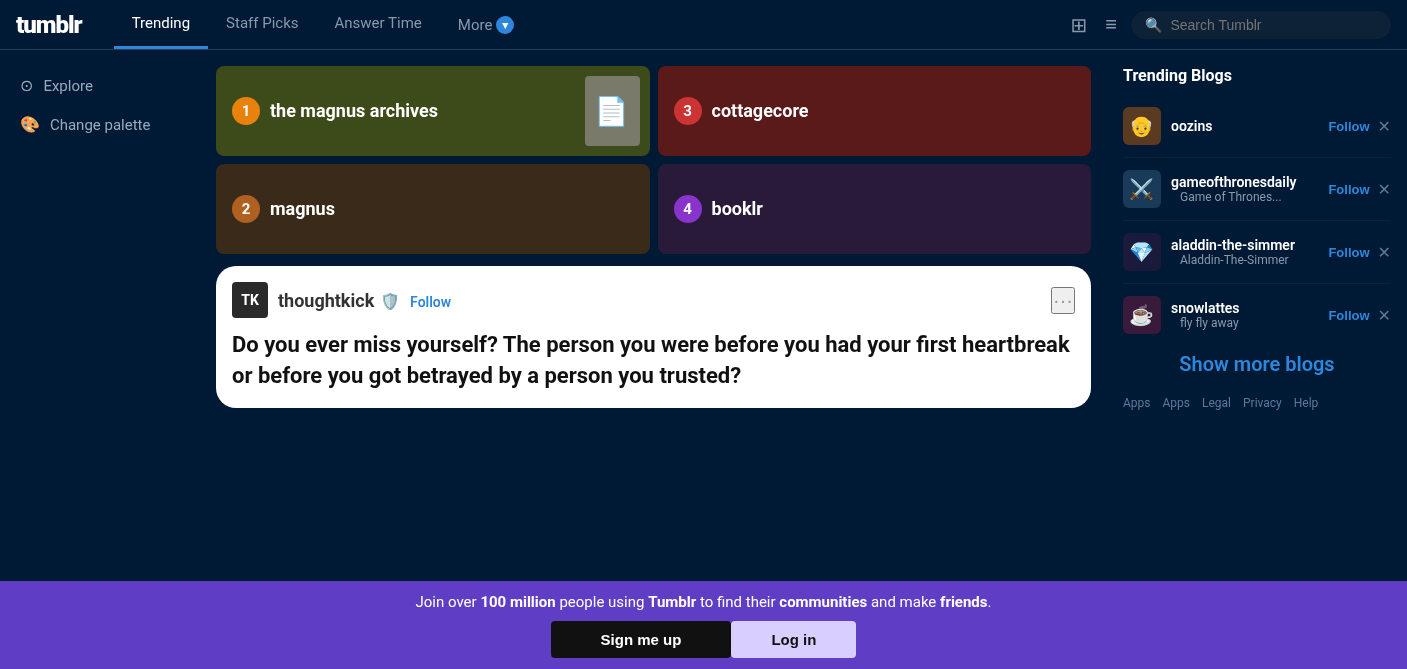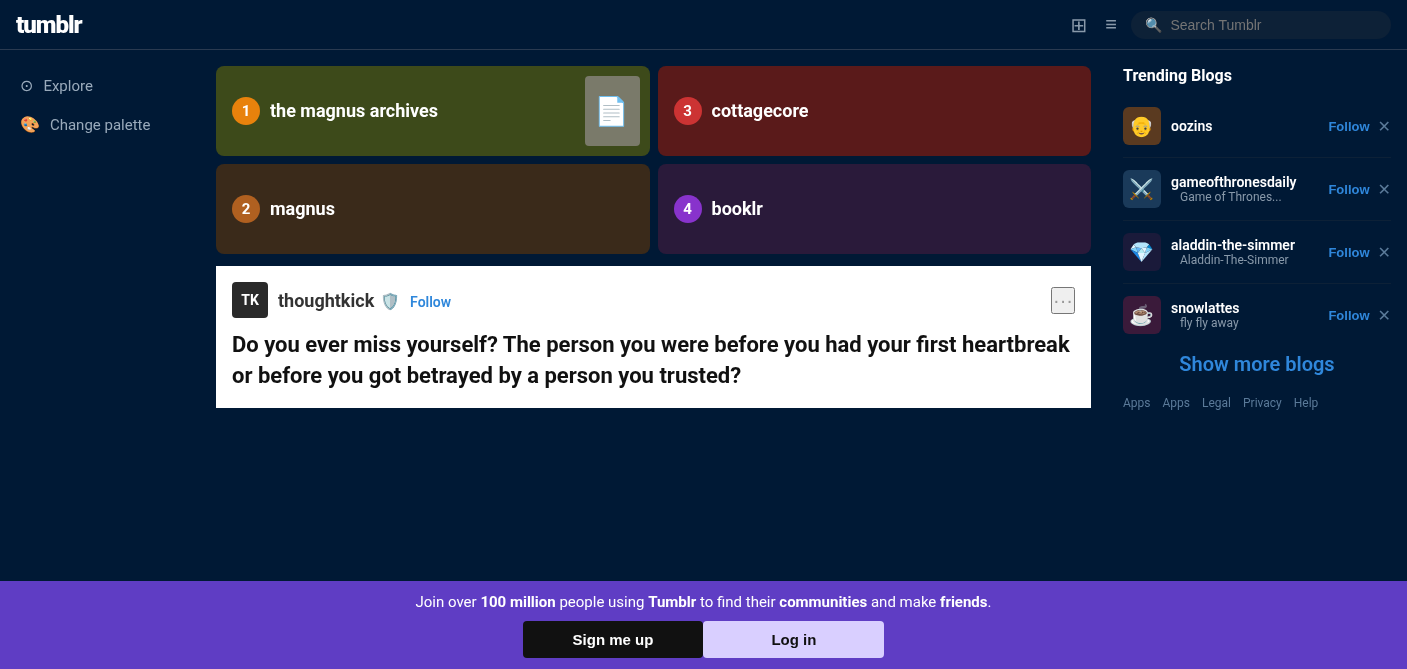--- a/index.html
+++ b/index.html
@@ -177,21 +177,21 @@
       background: #7a7a6a;
       border-radius: 4px;
       display: flex; align-items: center; justify-content: center;
       font-size: 28px;
       color: #aaa;
     }
 
     
     .post-card {
       background: #fff;
-      border-radius: 0;
+      border-radius: 20px;
       padding: 16px;
       color: #333;
     }
     .post-header {
       display: flex;
       align-items: center;
       margin-bottom: 12px;
     }
     .post-avatar {
       width: 36px; height: 36px;
@@ -339,21 +339,21 @@
       padding: 10px 50px;
       font-size: 15px;
       font-weight: 600;
       cursor: pointer;
     }
     .login-btn {
       background: #d9cfff;
       color: #111;
       border: none;
       border-radius: 4px;
-      padding: 10px 68px;
+      padding: 10px 40px;
       font-size: 15px;
       font-weight: 600;
       cursor: pointer;
     }
 
     
     .av-oozins { background: #5a3a20; }
     .av-game { background: #1a3a5a; }
     .av-aladdin { background: #1a1a3a; }
     .av-snow { background: #3a1a3a; }
@@ -362,20 +362,29 @@
       border: none;
       border-top: 1px solid #0d2137;
       margin: 4px 0;
     }
   </style>
 </head>
 <body>
 
 <nav class="top-nav">
   <span class="logo">tumblr</span>
+  <div class="nav-tabs">
+    <a class="nav-tab active">Trending</a>
+    <a class="nav-tab">Staff Picks</a>
+    <a class="nav-tab">Answer Time</a>
+    <div class="nav-tab-more">
+      <span>More</span>
+      <span class="more-badge">▾</span>
+    </div>
+  </div>
   <div class="nav-icons">
     <button class="nav-icon-btn">⊞</button>
     <button class="nav-icon-btn">≡</button>
     <div class="search-bar">
       <span class="search-icon">🔍</span>
       <input type="text" placeholder="Search Tumblr" style="">
     </div>
   </div>
 </nav>
 

